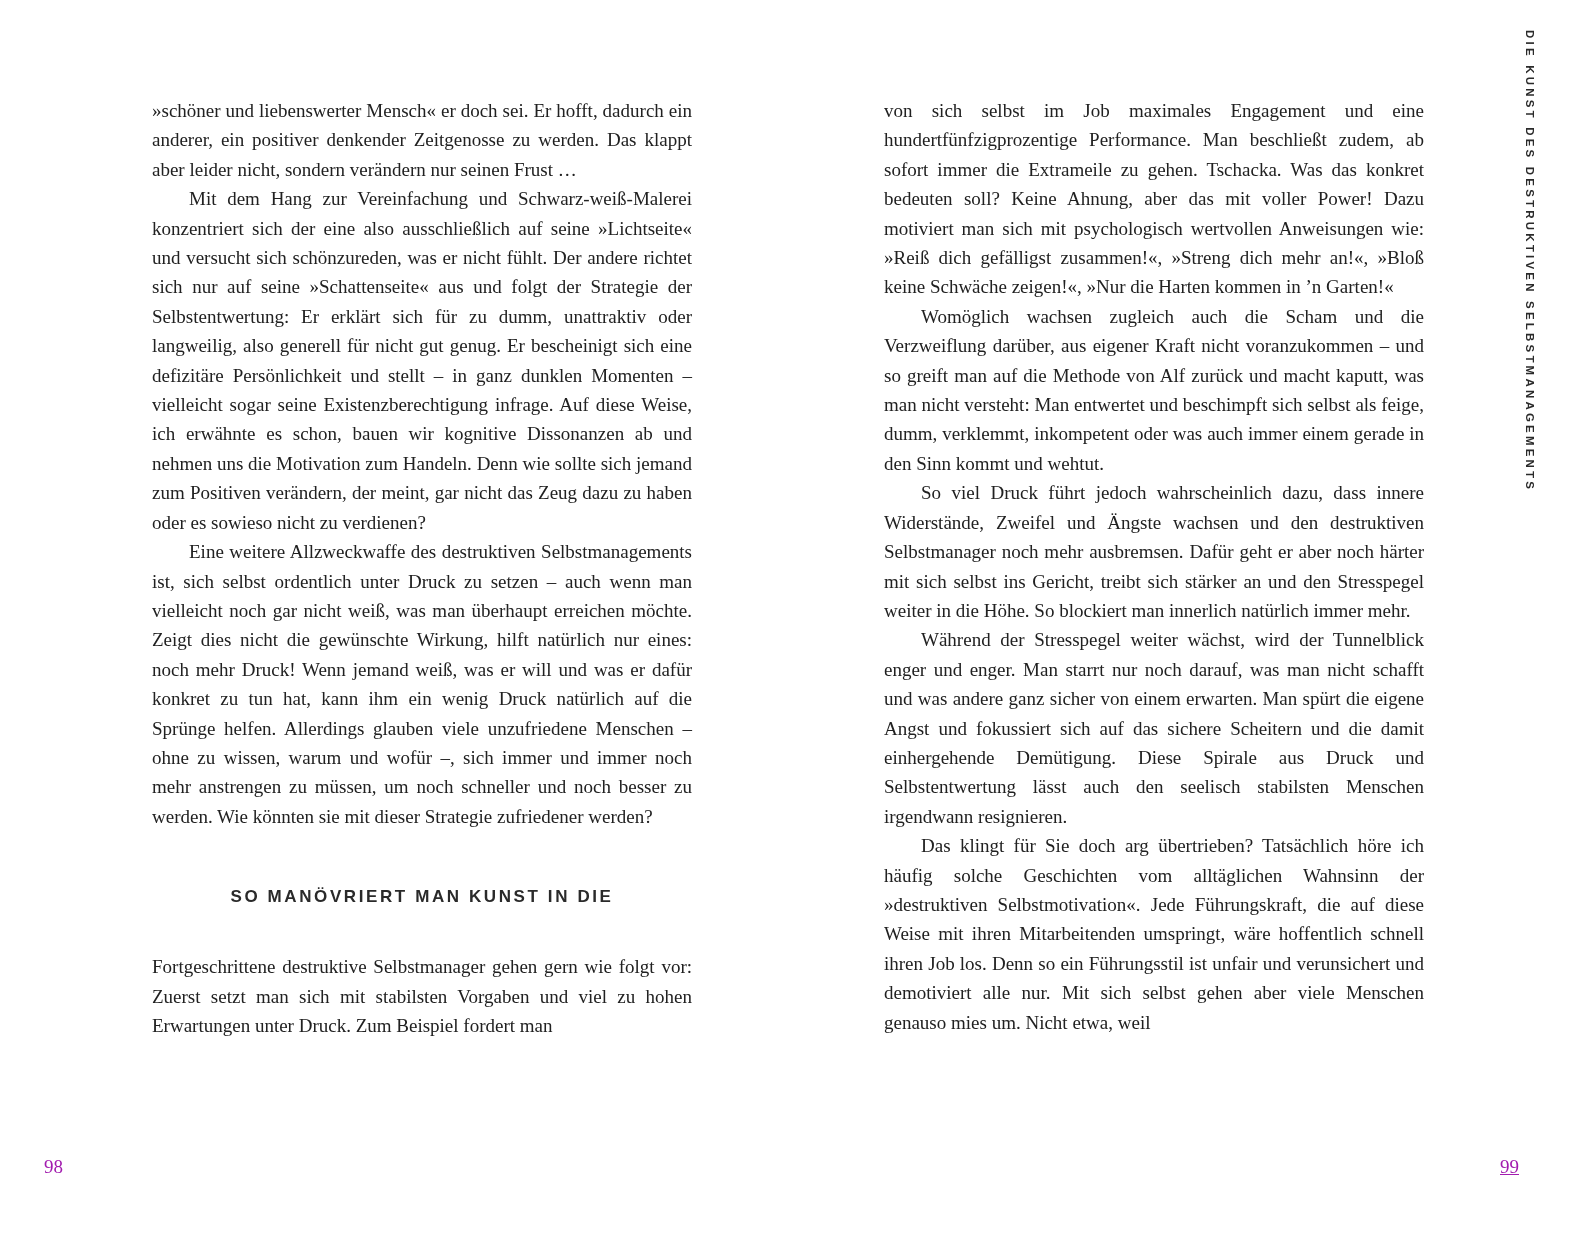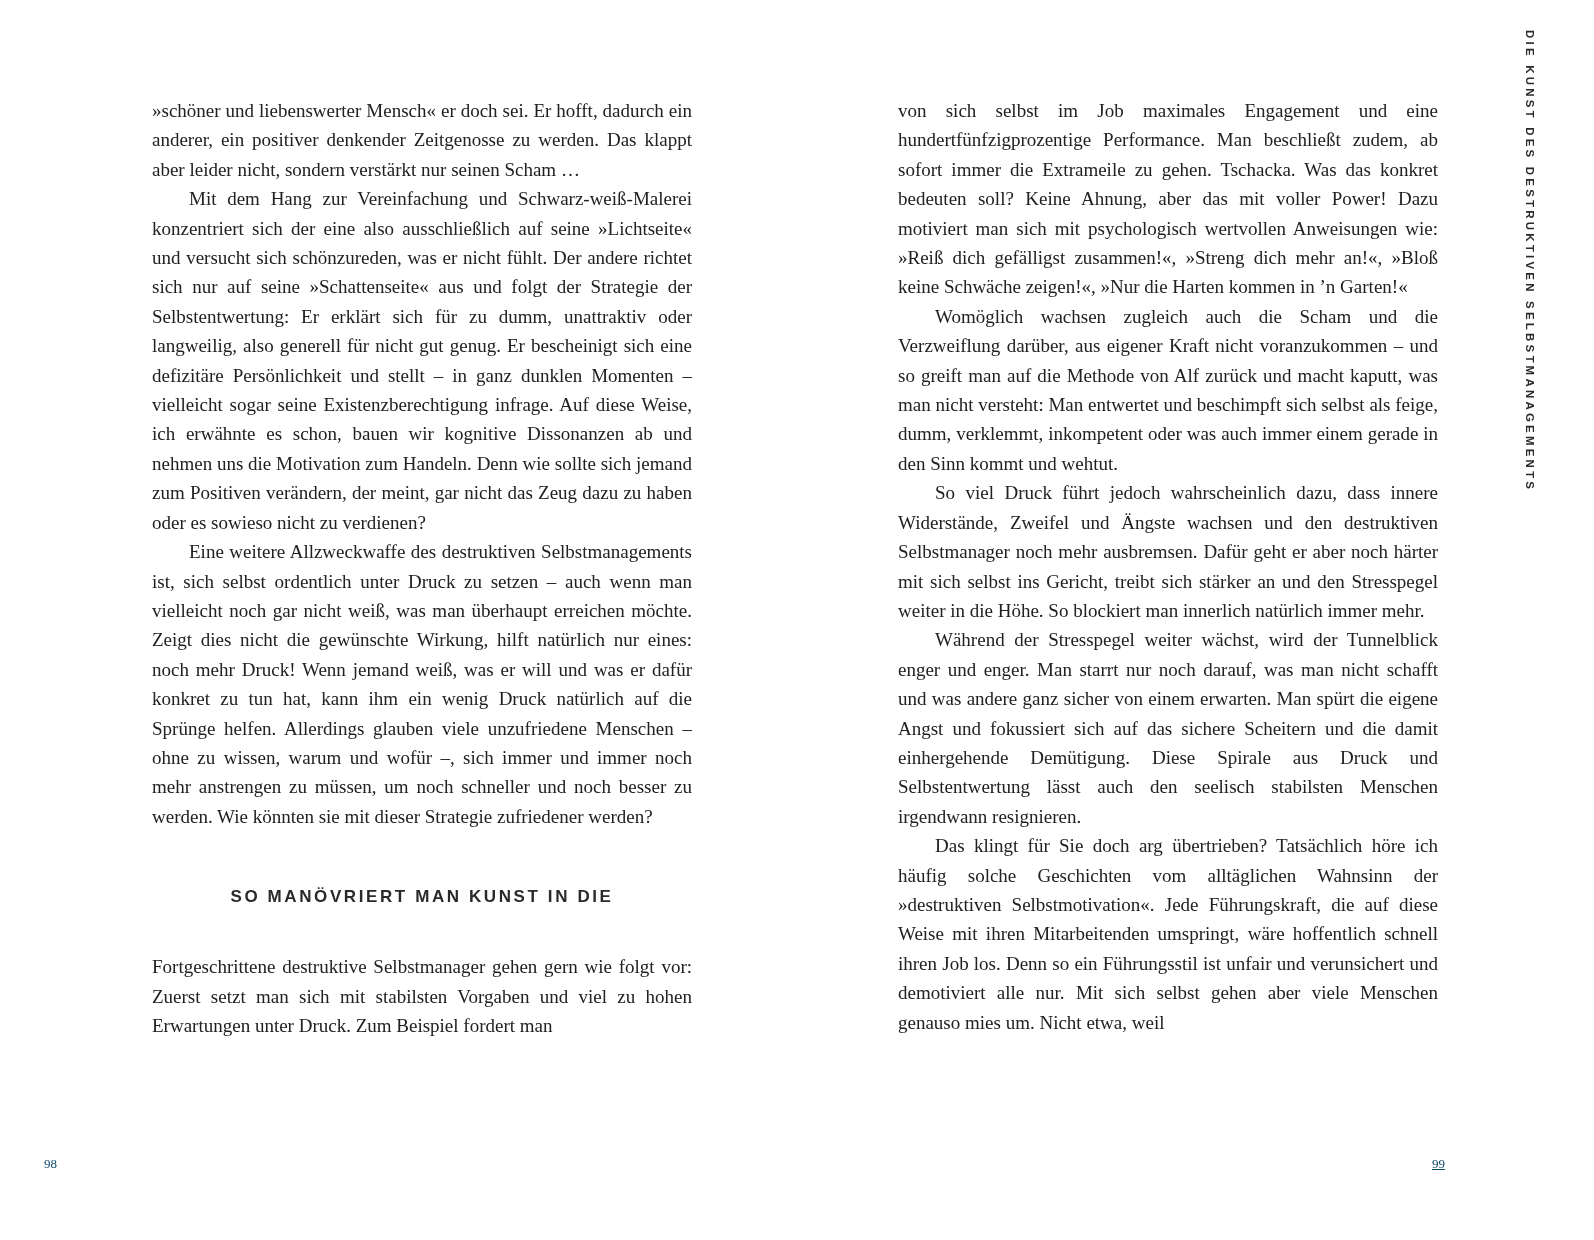--- a/index.html
+++ b/index.html
@@ -16,21 +16,21 @@
   .spread {
     position: absolute;
     inset: 0;
   }
   .text-col {
     position: absolute;
     top: 96px;
     width: 540px;
   }
   .left-col { left: 152px; }
-  .right-col { left: 884px; margin-left: 14px; }
+  .right-col { left: 884px; }
   .text-col p {
     margin: 0;
     font-family: "Liberation Serif", serif;
     font-size: 19px;
     line-height: 29.4px;
     text-align: justify;
     color: #212121;
     hyphens: auto;
     -webkit-hyphens: auto;
   }
@@ -56,35 +56,35 @@
     font-family: "Liberation Sans", sans-serif;
     font-size: 11.5px;
     font-weight: 700;
     letter-spacing: 3.2px;
     color: #2a2a2a;
     white-space: nowrap;
   }
   .page-number {
     position: absolute;
     font-family: "Liberation Serif", serif;
-    font-size: 13px;
-    color: #0c4a6e;
+    font-size: 19px;
+    color: #a21caf;
   }
   .page-number.left  { left: 44px;   top: 1156px; }
-  .page-number.right { left: 1432px; top: 1156px; text-decoration: underline; }
+  .page-number.right { left: 1500px; top: 1156px; text-decoration: underline; }
 </style>
 </head>
 <body>
 
 <div class="spread">
 
   <div class="running-header">DIE KUNST DES DESTRUKTIVEN SELBSTMANAGEMENTS</div>
 
   <div class="text-col left-col">
-    <p lang="de">»schöner und liebenswerter Mensch« er doch sei. Er hofft, dadurch ein anderer, ein positiver denkender Zeitgenosse zu werden. Das klappt aber leider nicht, sondern verstärkt nur seinen Scham …</p>
+    <p lang="de">»schöner und liebenswerter Mensch« er doch sei. Er hofft, dadurch ein anderer, ein positiver denkender Zeitgenosse zu werden. Das klappt aber leider nicht, sondern verändern nur seinen Frust …</p>
     <p lang="de" class="indent">Mit dem Hang zur Vereinfachung und Schwarz-weiß-Malerei konzentriert sich der eine also ausschließlich auf seine »Lichtseite« und versucht sich schönzureden, was er nicht fühlt. Der andere richtet sich nur auf seine »Schattenseite« aus und folgt der Strategie der Selbstentwertung: Er erklärt sich für zu dumm, unattraktiv oder langweilig, also generell für nicht gut genug. Er bescheinigt sich eine defizitäre Persönlichkeit und stellt – in ganz dunklen Momenten – vielleicht sogar seine Existenzberechtigung infrage. Auf diese Weise, ich erwähnte es schon, bauen wir kognitive Dissonanzen ab und nehmen uns die Motivation zum Handeln. Denn wie sollte sich jemand zum Positiven verändern, der meint, gar nicht das Zeug dazu zu haben oder es sowieso nicht zu verdienen?</p>
     <p lang="de" class="indent">Eine weitere Allzweckwaffe des destruktiven Selbstmanagements ist, sich selbst ordentlich unter Druck zu setzen – auch wenn man vielleicht noch gar nicht weiß, was man überhaupt erreichen möchte. Zeigt dies nicht die gewünschte Wirkung, hilft natürlich nur eines: noch mehr Druck! Wenn jemand weiß, was er will und was er dafür konkret zu tun hat, kann ihm ein wenig Druck natürlich auf die Sprünge helfen. Allerdings glauben viele unzufriedene Menschen – ohne zu wissen, warum und wofür –, sich immer und immer noch mehr anstrengen zu müssen, um noch schneller und noch besser zu werden. Wie könnten sie mit dieser Strategie zufriedener werden?</p>
     <h2 class="section-heading">
       <span class="heading-line">SO MANÖVRIERT MAN KUNST IN DIE</span>
     </h2>
     <p lang="de">Fortgeschrittene destruktive Selbstmanager gehen gern wie folgt vor: Zuerst setzt man sich mit stabilsten Vorgaben und viel zu hohen Erwartungen unter Druck. Zum Beispiel fordert man</p>
   </div>
 
   <div class="text-col right-col">
     <p lang="de">von sich selbst im Job maximales Engagement und eine hundertfünfzigprozentige Performance. Man beschließt zudem, ab sofort immer die Extrameile zu gehen. Tschacka. Was das konkret bedeuten soll? Keine Ahnung, aber das mit voller Power! Dazu motiviert man sich mit psychologisch wertvollen Anweisungen wie: »Reiß dich gefälligst zusammen!«, »Streng dich mehr an!«, »Bloß keine Schwäche zeigen!«, »Nur die Harten kommen in ’n Garten!«</p>

